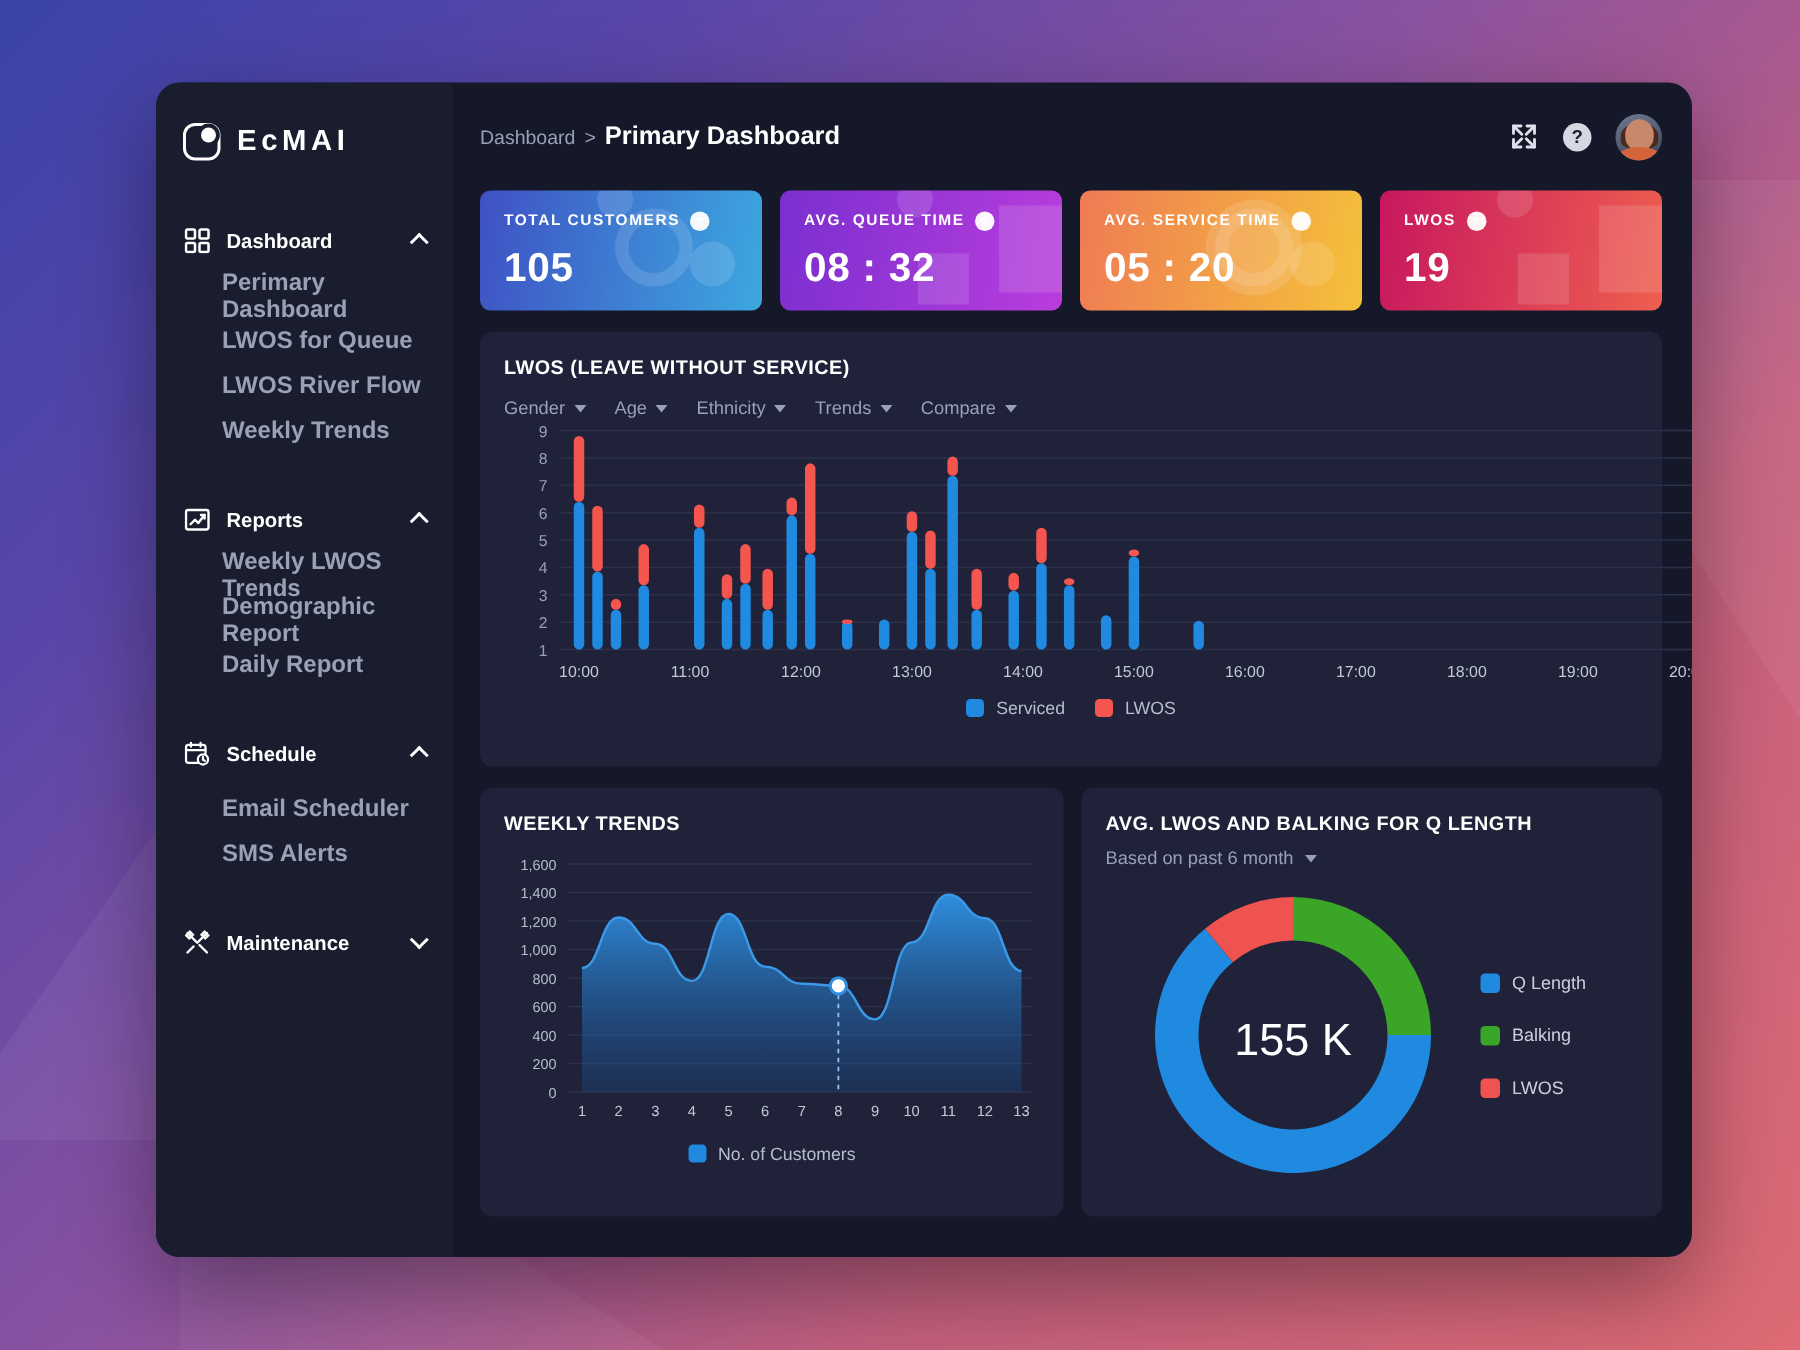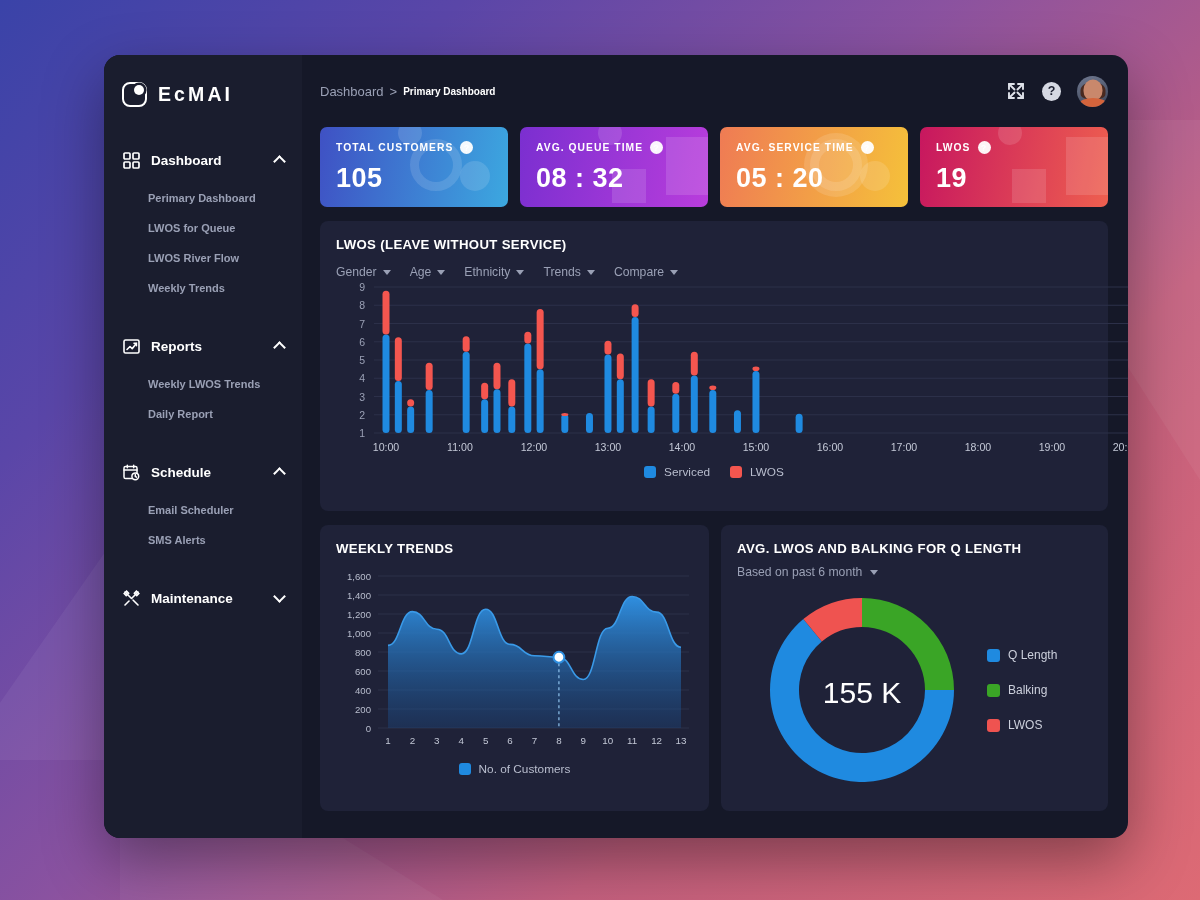--- a/index.html
+++ b/index.html
@@ -41,33 +41,33 @@
   .nav-group-head .glabel { flex: 1; }
   .chev { width: 11px; height: 11px; flex: 0 0 11px; position: relative; }
   .chev::before {
     content: ""; position: absolute; left: 1px; top: 2px; width: 7px; height: 7px;
     border-left: 2px solid #fff; border-top: 2px solid #fff; transform: rotate(45deg);
   }
   .chev.down::before { top: -1px; transform: rotate(225deg); }
   .nav-sub { margin-top: 6px; }
   .nav-item {
     height: 30px; display: flex; align-items: center; padding-left: 44px;
-    color: #9aa0b5; font-size: 11px; font-weight: 600; cursor: pointer; margin-bottom: 0px;
+    color: #9aa0b5; font-size: 16px; font-weight: 600; cursor: pointer; margin-bottom: 0px;
   }
   .nav-item.active {
     background: #1d6fc0; color: #ffffff; margin-left: -18px; padding-left: 62px;
     border-radius: 0 16px 16px 0; width: 187px; height: 32px;
   }
   .grp-gap { height: 26px; }
 
   
   .main { flex: 1; padding: 0 20px 0 18px; display: flex; flex-direction: column; min-width: 0; }
   .topbar { height: 72px; display: flex; align-items: center; }
   .crumb { font-size: 13px; color: #9aa0b5; display: flex; align-items: center; gap: 6px; }
-  .crumb .cur { color: #fff; font-weight: 700; font-size: 10px; }
+  .crumb .cur { color: #fff; font-weight: 700; font-size: 17px; }
   .crumb .sep { color: #9aa0b5; }
   .topicons { margin-left: auto; display: flex; align-items: center; gap: 16px; }
   .ic { width: 20px; height: 20px; cursor: pointer; }
   .help-ic { width: 19px; height: 19px; border-radius: 50%; background: #d5d8e2; color: #1a1d2e;
     font-size: 12.5px; font-weight: 700; display: flex; align-items: center; justify-content: center; cursor: pointer; }
   .avatar { width: 31px; height: 31px; border-radius: 50%; overflow: hidden; cursor: pointer;
     background: linear-gradient(160deg,#6f7890,#3c4356); position: relative; }
   .avatar .face { position: absolute; left: 50%; top: 46%; transform: translate(-50%,-50%);
     width: 19px; height: 21px; border-radius: 50% 50% 45% 45%; background: #c9886c; }
   .avatar .hair { position: absolute; left: 50%; top: 20%; transform: translateX(-50%);
@@ -168,20 +168,23 @@
               <path d="M4 11.5l3-3 2.2 2.2L13.2 5.5" stroke-linecap="round" stroke-linejoin="round"></path>
               <path d="M11 5.3h2.4v2.4" stroke-linecap="round"></path>
             </svg>
           </span>
           <span class="glabel">Reports</span>
           <span class="chev"></span>
         </div>
         <div class="nav-sub">
           <div class="nav-item">
             <span>Weekly LWOS Trends</span>
+          </div>
+          <div class="nav-item">
+            <span>Demographic Report</span>
           </div>
           <div class="nav-item">
             <span>Daily Report</span>
           </div>
         </div>
         <div class="grp-gap"></div>
         <div class="nav-group-head">
           <span class="gi">
             <svg width="17" height="17" viewBox="0 0 17 17" fill="none" stroke="#fff" stroke-width="1.5">
               <rect x="1" y="2.5" width="13" height="12" rx="1.6"></rect>

